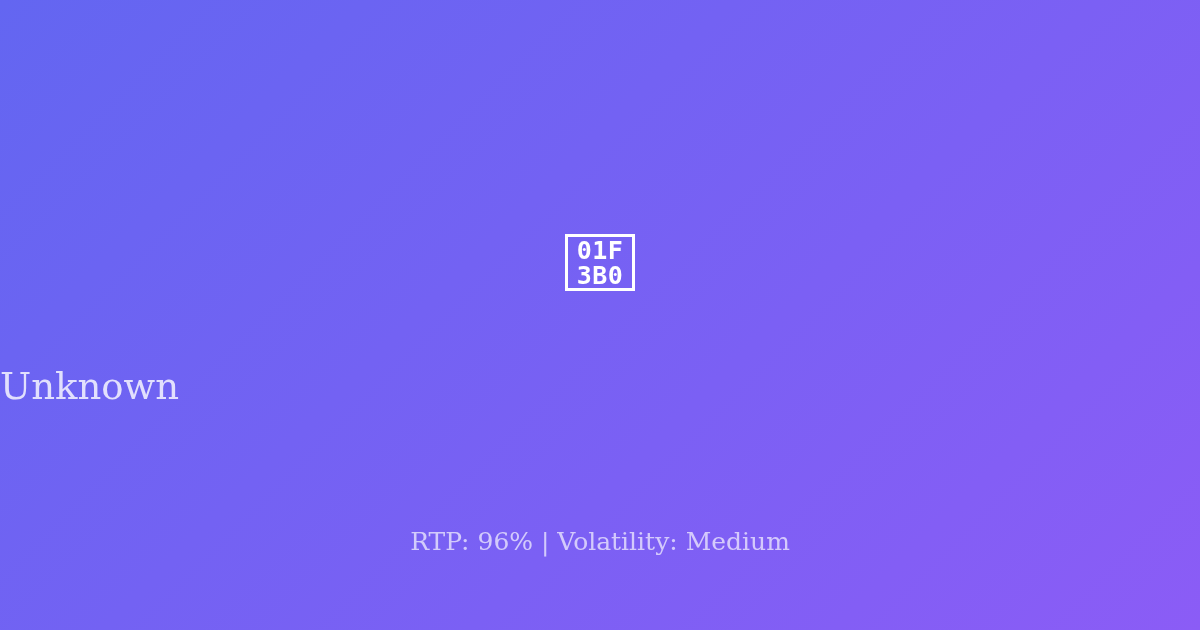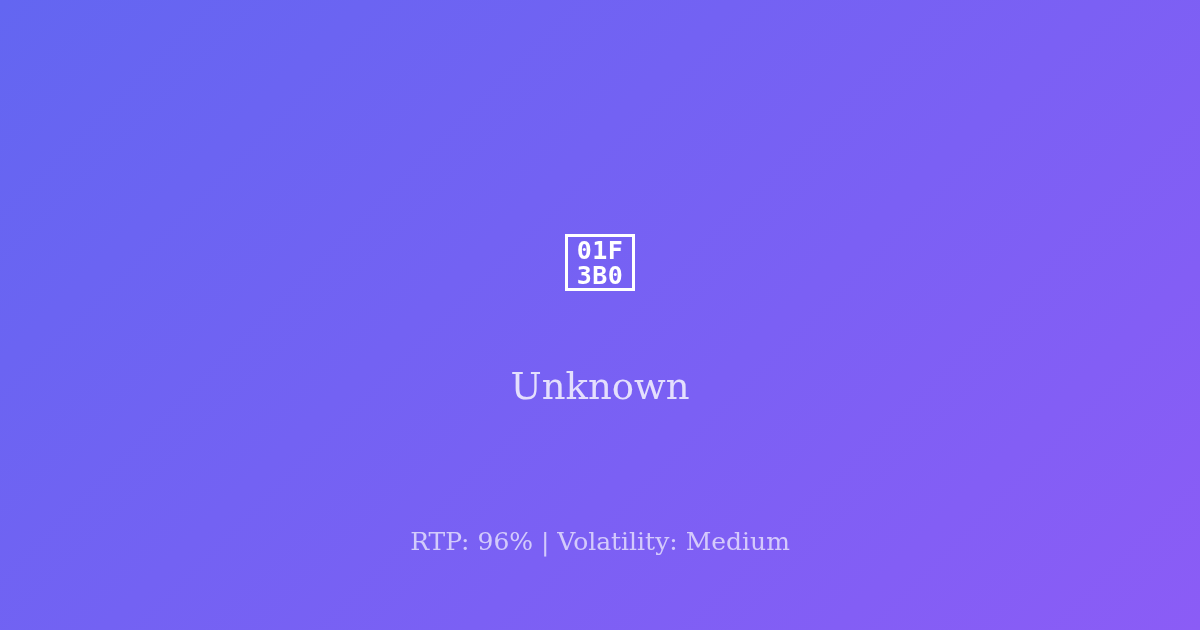--- a/index.html
+++ b/index.html
@@ -73,21 +73,21 @@
     color: #ffffff;
     letter-spacing: 0px;
   }
 
   
   .subtitle {
     position: absolute;
     left: 0;
     right: 0;
     top: 363px;
-    text-align: center;
+    text-align: left;
     font-family: "DejaVu Serif", "Liberation Serif", serif;
     font-weight: 400;
     font-size: 37px;
     line-height: 48px;
     color: rgba(255, 255, 255, 0.80);
   }
 
   
   .meta {
     position: absolute;

